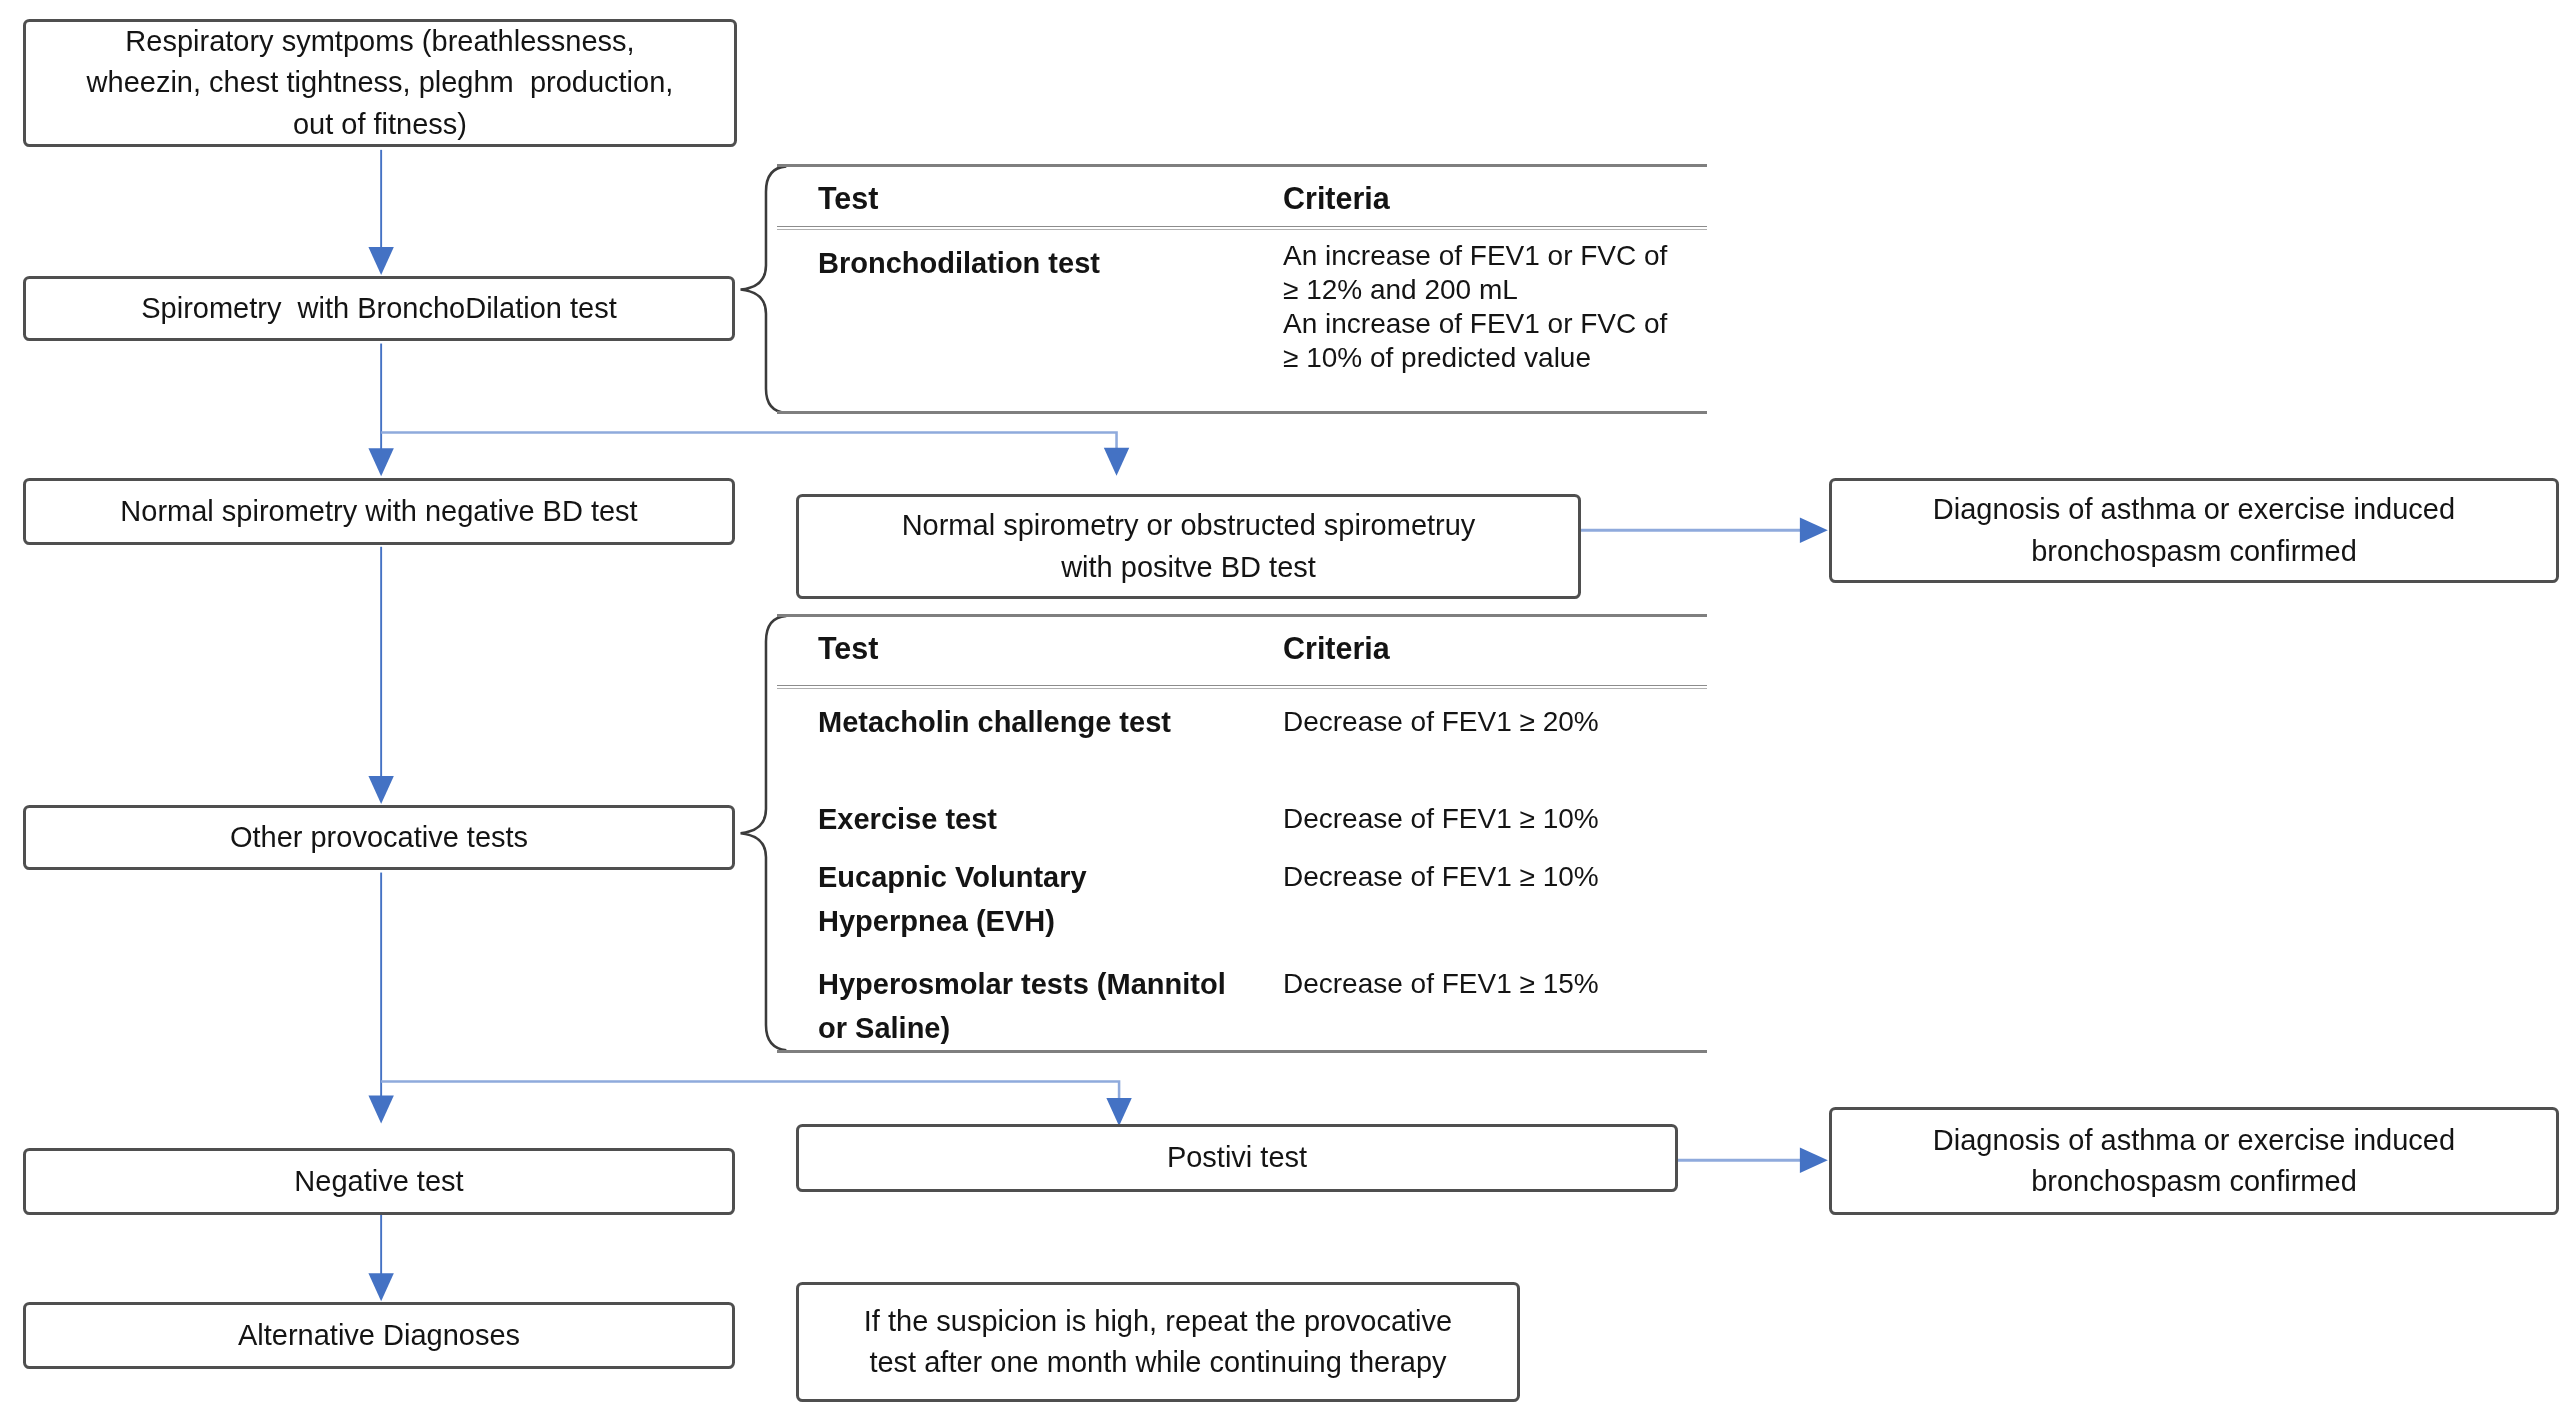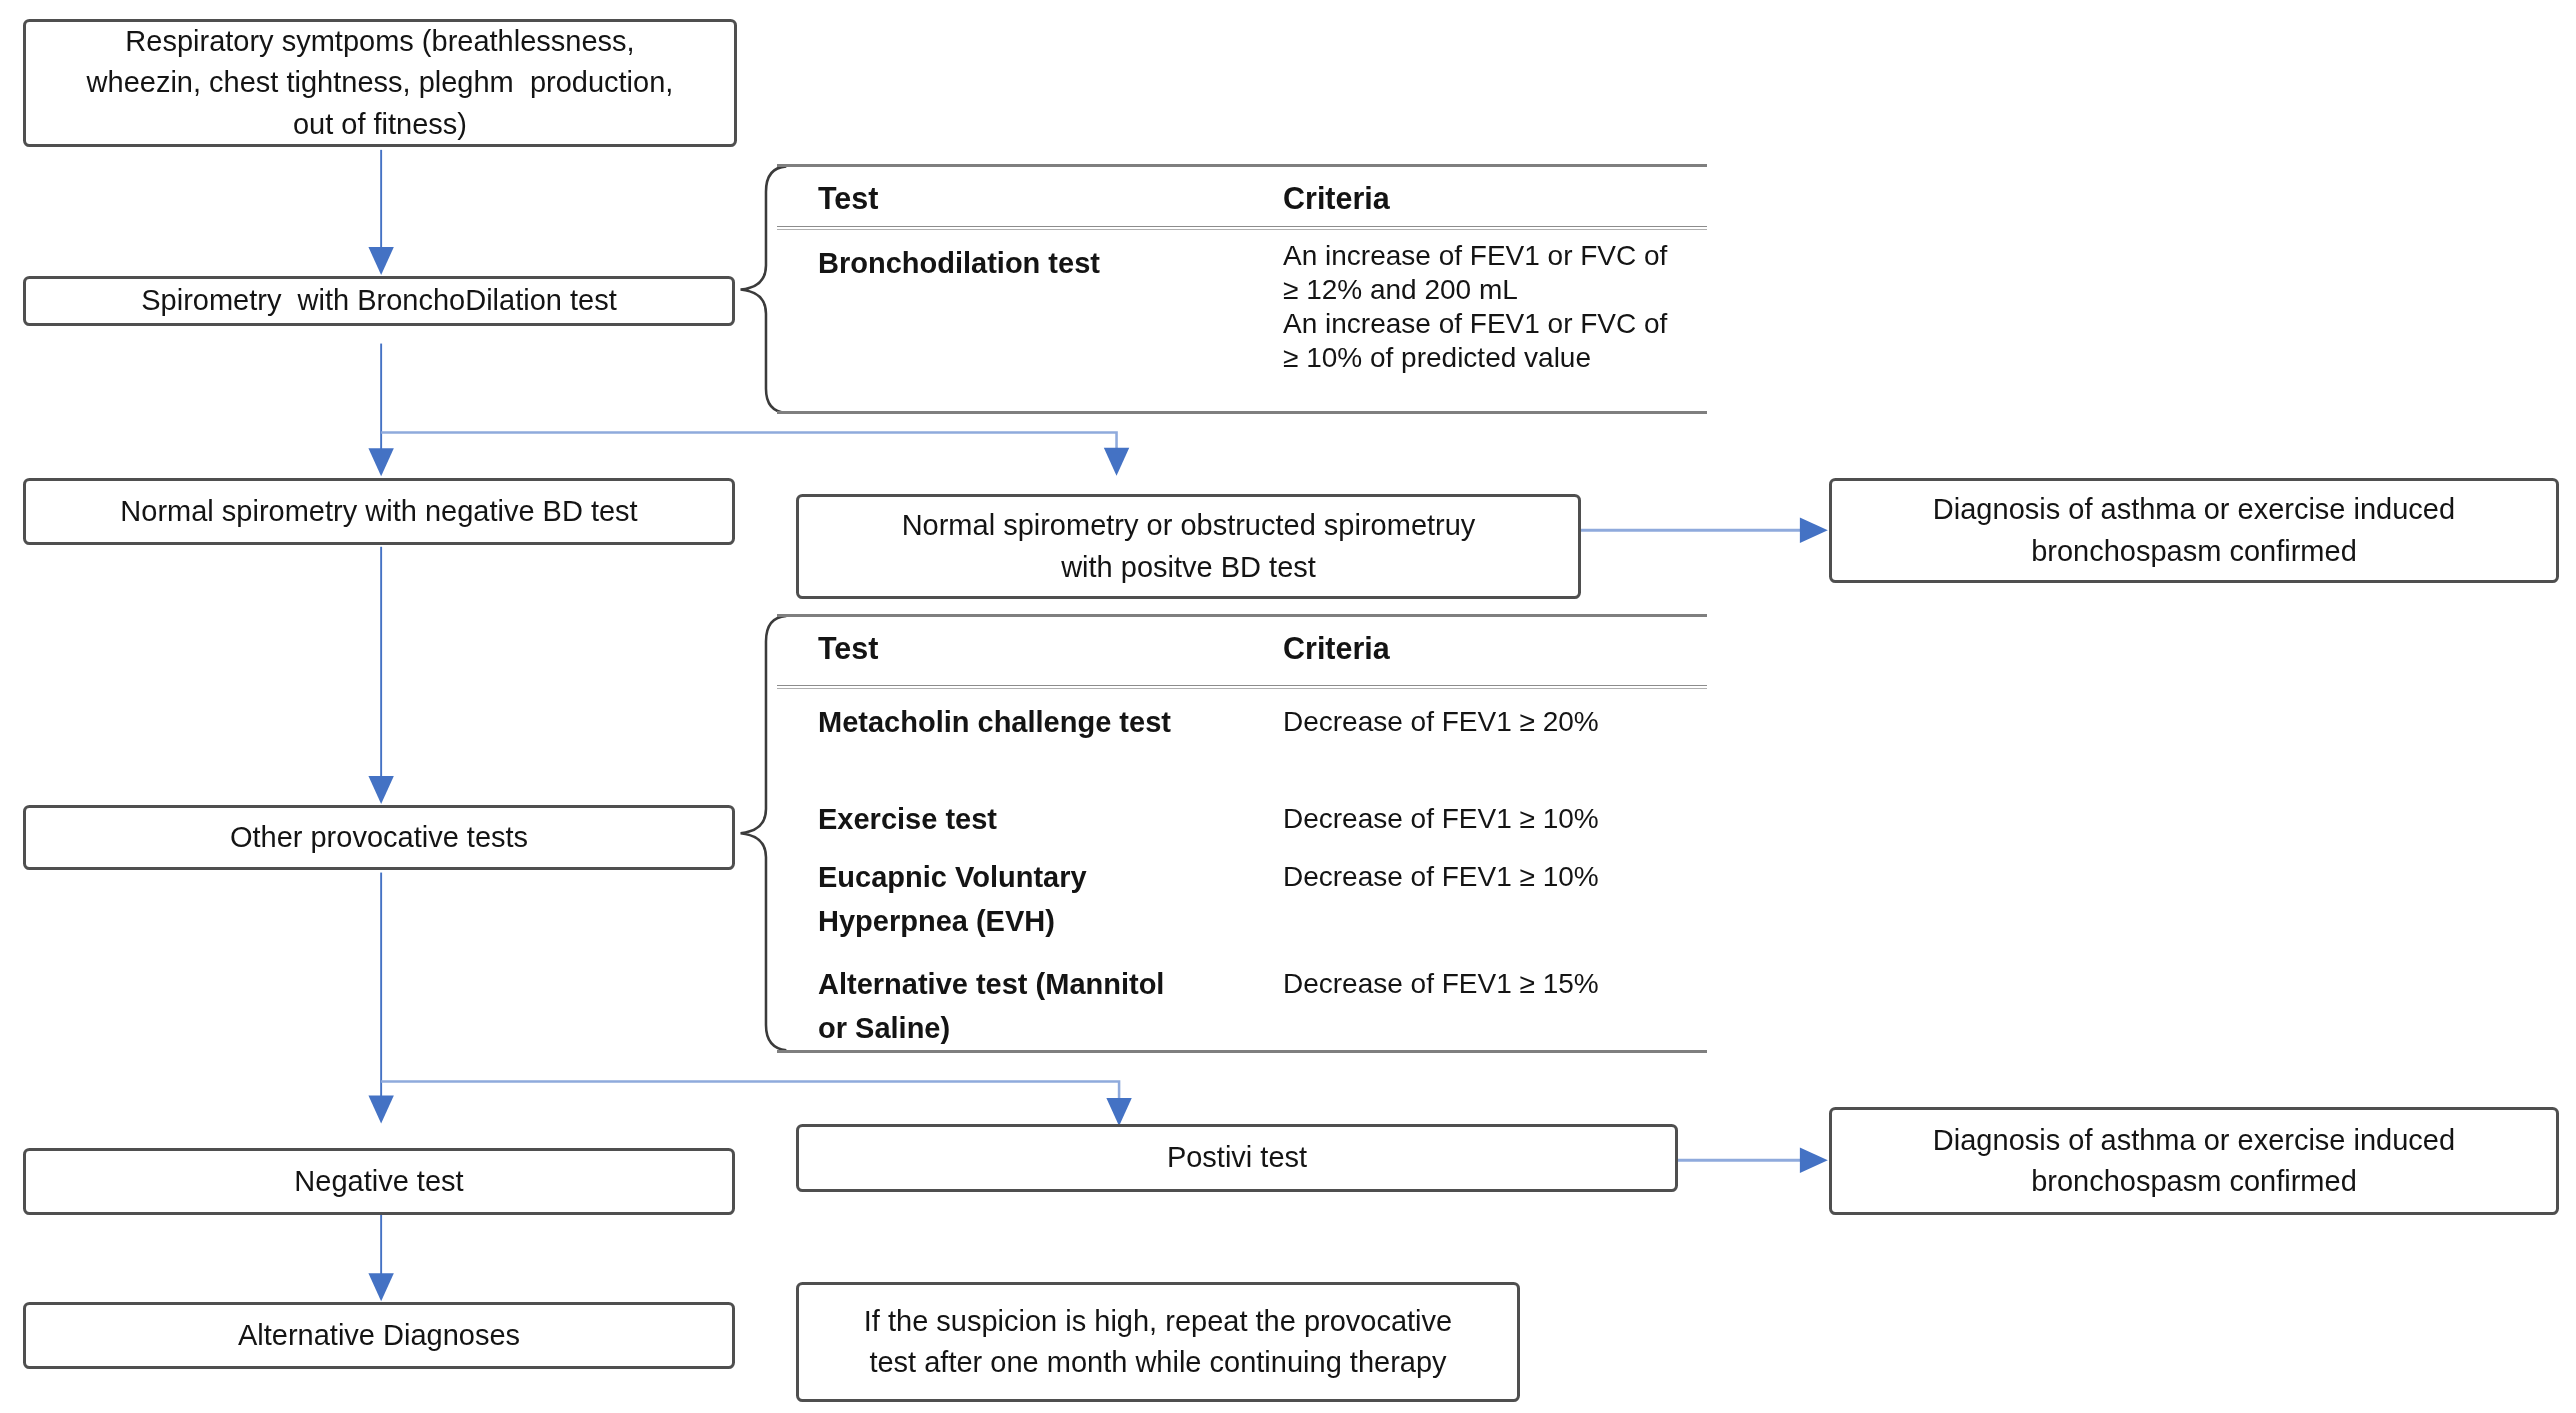--- a/index.html
+++ b/index.html
@@ -18,21 +18,21 @@
   .box{
     position:absolute;box-sizing:border-box;background:#fff;
     border:3.2px solid var(--box_border_gray);border-radius:6.4px;
     display:flex;align-items:center;justify-content:center;
     text-align:center;font-size:29px;line-height:1.42;
     padding:2.5px 6.4px;
   }
   .box .lbl{white-space:pre-wrap;}
   
   .b-respiratory{left:23px;top:19px;width:714px;height:128px;}
-  .b-spirometry{left:23px;top:276px;width:712px;height:50px;}
+  .b-spirometry{left:23px;top:276px;width:712px;height:65px;}
   .b-normal-negative{left:23px;top:478px;width:712px;height:67px;}
   .b-normal-positive{left:796px;top:494px;width:785px;height:105px;}
   .b-diagnosis-top{left:1829px;top:478px;width:730px;height:105px;}
   .b-other-tests{left:23px;top:805px;width:712px;height:65px;}
   .b-negative-test{left:23px;top:1124px;width:712px;height:67px;margin-top:24px;}
   .b-positive-test{left:796px;top:1124px;width:882px;height:68px;}
   .b-diagnosis-bottom{left:1829px;top:1107px;width:730px;height:108px;}
   .b-alternative{left:23px;top:1302px;width:712px;height:67px;text-align:right;}
   .b-repeat-note{left:796px;top:1282px;width:724px;height:120px;}
   
@@ -171,21 +171,21 @@
     <div class="cell name r1">Metacholin challenge test</div>
     <div class="cell crit r1">Decrease of FEV1 ≥ 20%</div>
 
     <div class="cell name r2">Exercise test</div>
     <div class="cell crit r2">Decrease of FEV1 ≥ 10%</div>
 
     <div class="cell name r3">Eucapnic Voluntary
 Hyperpnea (EVH)</div>
     <div class="cell crit r3">Decrease of FEV1 ≥ 10%</div>
 
-    <div class="cell name r4">Alternative test (Mannitol
+    <div class="cell name r4">Hyperosmolar tests (Mannitol
 or Saline)</div>
     <div class="cell crit r4">Decrease of FEV1 ≥ 15%</div>
 
     <div class="rule bottom"></div>
   </div>
 
 </div>
 
 
 </body></html>

